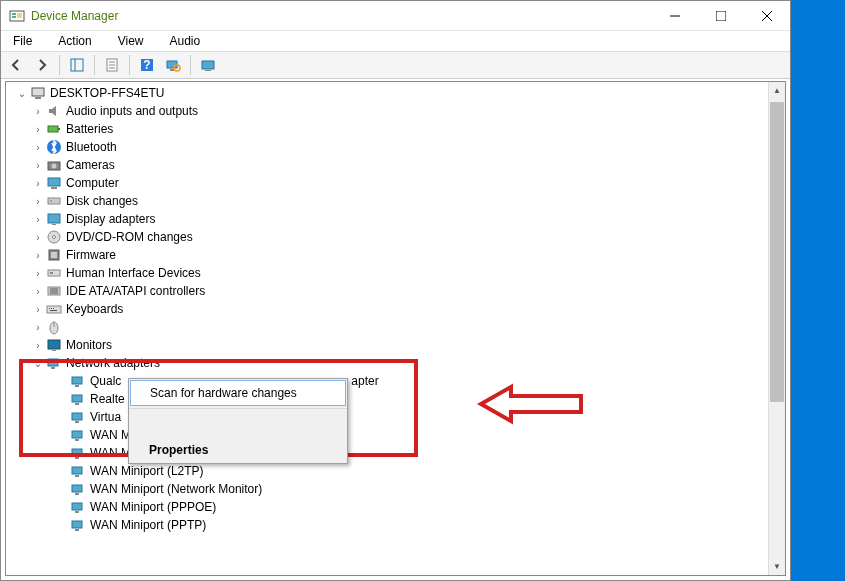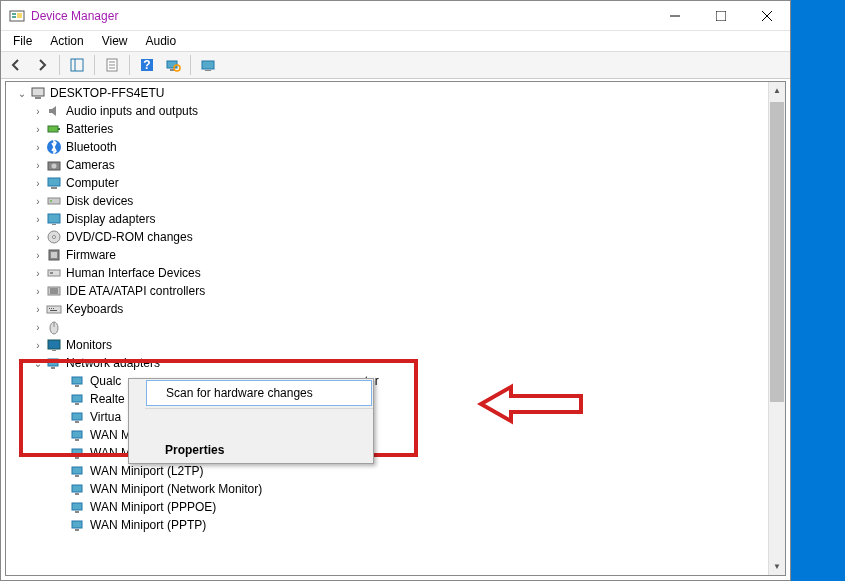--- a/index.html
+++ b/index.html
@@ -1,40 +1,40 @@
 <!DOCTYPE html>
 <html><head>
 <meta charset="utf-8">
 <style>
 * { margin: 0; padding: 0; box-sizing: border-box; font-family: "Segoe UI", Tahoma, sans-serif; font-size: 12px; }
 body { background: #0078d7; width: 845px; height: 581px; position: relative; overflow: hidden; }
 .window { position: absolute; left: 0; top: 0; width: 791px; height: 581px; background: #fff; border: 1px solid #888; }
 .titlebar { height: 30px; display: flex; align-items: center; background: #fff; border-bottom: 1px solid #e5e5e5; }
 .titlebar-icon { width: 16px; height: 16px; margin: 0 6px 0 8px; }
-.titlebar-title { flex: 1; font-size: 12px; color: #a21caf; }
+.titlebar-title { flex: 1; font-size: 12px; color: #4d7c0f; }
 .win-controls { display: flex; height: 100%; }
 .win-btn { width: 46px; display: flex; align-items: center; justify-content: center; cursor: pointer; }
-.menubar { height: 20px; display: flex; align-items: center; padding: 0 4px; gap: 2px; }
+.menubar { height: 20px; display: flex; align-items: center; padding: 0 4px; gap: 10px; }
 .menu-item { padding: 2px 8px; cursor: pointer; }
 .toolbar { height: 28px; border-top: 1px solid #ddd; border-bottom: 1px solid #ccc; display: flex; align-items: center; padding: 0 4px; gap: 4px; background: #f5f5f5; }
 .tool-btn { width: 22px; height: 22px; display: flex; align-items: center; justify-content: center; cursor: pointer; border: 1px solid transparent; }
 .tool-sep { width: 1px; height: 20px; background: #ccc; margin: 0 2px; }
 .tree-container { position: absolute; top: 80px; left: 4px; right: 4px; bottom: 4px; border: 1px solid #888; background: #fff; overflow: hidden; }
 .tree-scroll { position: absolute; right: 0; top: 0; bottom: 0; width: 17px; background: #f0f0f0; border-left: 1px solid #ddd; }
 .scroll-thumb { position: absolute; left: 1px; right: 1px; top: 20px; height: 300px; background: #c0c0c0; }
 .scroll-arrow { position: absolute; left: 0; right: 0; height: 17px; display: flex; align-items: center; justify-content: center; font-size: 8px; color: #555; background: #f0f0f0; }
 .tree { padding: 2px 0; }
 .tree-row { display: flex; align-items: center; height: 18px; padding-left: 8px; white-space: nowrap; cursor: default; }
 .expander { width: 16px; text-align: center; font-size: 10px; color: #666; cursor: pointer; user-select: none; }
 .expander.empty { visibility: hidden; }
 .node-icon { width: 16px; height: 16px; margin-right: 4px; display: flex; align-items: center; justify-content: center; }
 .node-label { font-size: 12px; color: #000; }
 .indent-1 { padding-left: 24px; }
 .indent-2 { padding-left: 48px; }
-.context-menu { position: absolute; left: 127px; top: 377px; width: 246px; background: #f0f0f0; border: 1px solid #a0a0a0; box-shadow: 2px 2px 4px rgba(0,0,0,.3); z-index: 20; padding-left: 16px; }
+.context-menu { position: absolute; left: 127px; top: 377px; width: 220px; background: #f0f0f0; border: 1px solid #a0a0a0; box-shadow: 2px 2px 4px rgba(0,0,0,.3); z-index: 20; }
 .ctx-item { padding: 6px 20px; cursor: pointer; font-size: 12px; margin-top: 28px; }
 .ctx-item.highlighted { background: #fff; border: 1px solid #7eb4ea; margin: 1px; padding: 5px 19px; }
 .ctx-item.bold { font-weight: bold; }
 .ctx-sep { height: 1px; background: #d7d7d7; margin: 2px 0; }
 .red-box { position: absolute; border: 4px solid #d21f1f; pointer-events: none; z-index: 15; }
 .arrow-annot { position: absolute; z-index: 15; pointer-events: none; }
 svg.ico { width: 16px; height: 16px; }
 .tb-ico { width: 16px; height: 16px; }
 </style>
 </head>
@@ -194,21 +194,21 @@
             <span class="node-label">Computer</span>
           </div>
           <div class="tree-row indent-1">
             <span class="expander">›</span>
             <span class="node-icon">
               <svg class="ico" viewBox="0 0 16 16">
                 <rect x="2" y="5" width="12" height="6" fill="#ccc" stroke="#888"></rect>
                 <circle cx="5" cy="8" r="1" fill="#6b4"></circle>
               </svg>
             </span>
-            <span class="node-label">Disk devices</span>
+            <span class="node-label">Disk changes</span>
           </div>
           <div class="tree-row indent-1">
             <span class="expander">›</span>
             <span class="node-icon">
               <svg class="ico" viewBox="0 0 16 16">
                 <rect x="2" y="3" width="12" height="9" fill="#5ac" stroke="#27a"></rect>
                 <rect x="6" y="13" width="4" height="1" fill="#888"></rect>
               </svg>
             </span>
             <span class="node-label">Display adapters</span>

